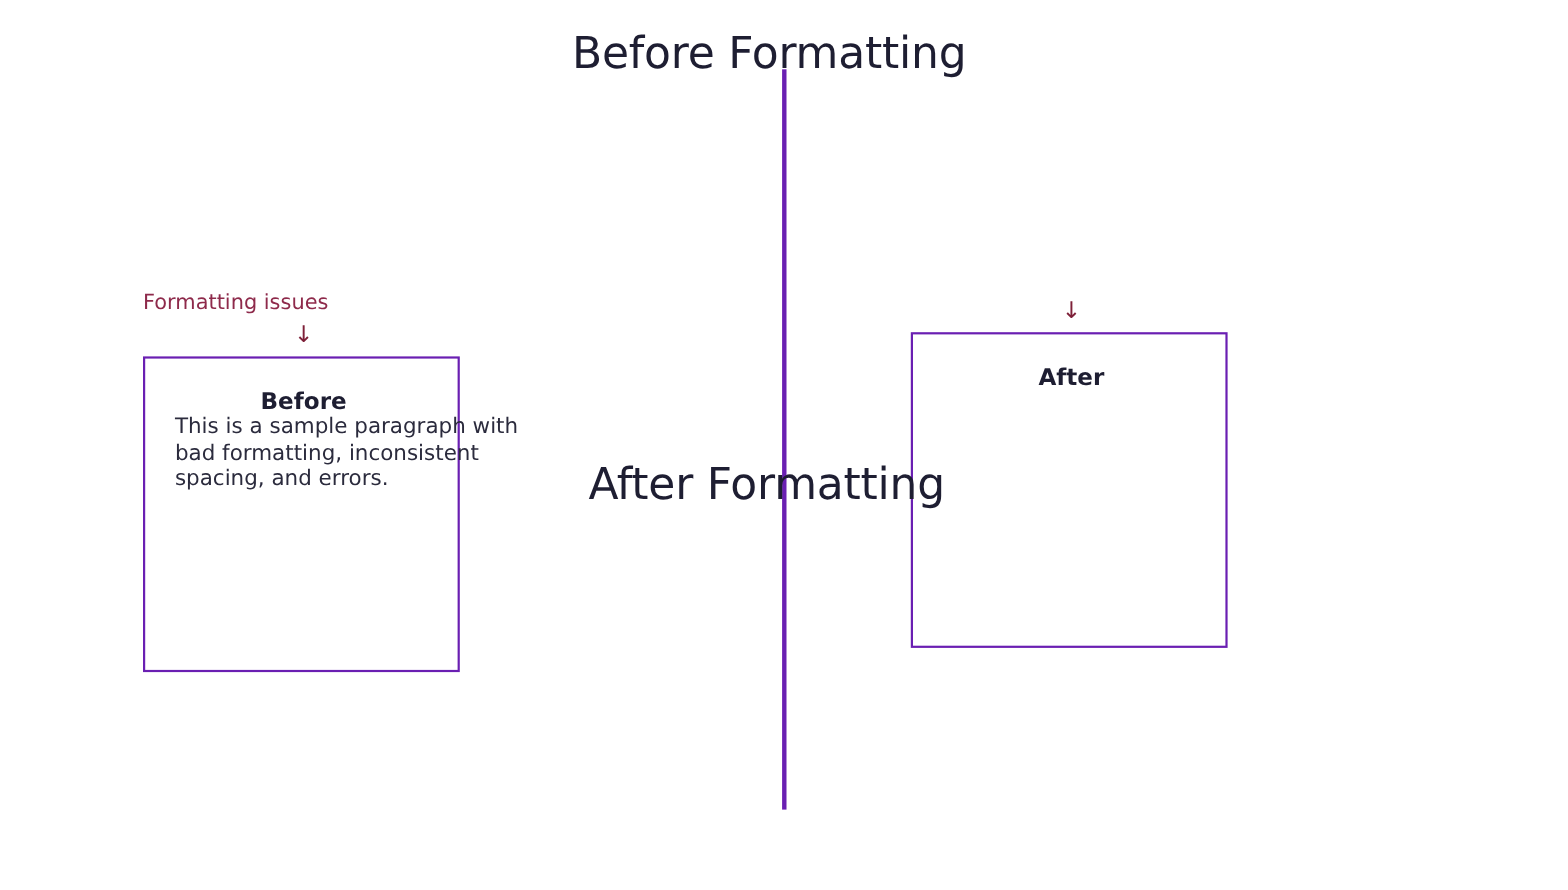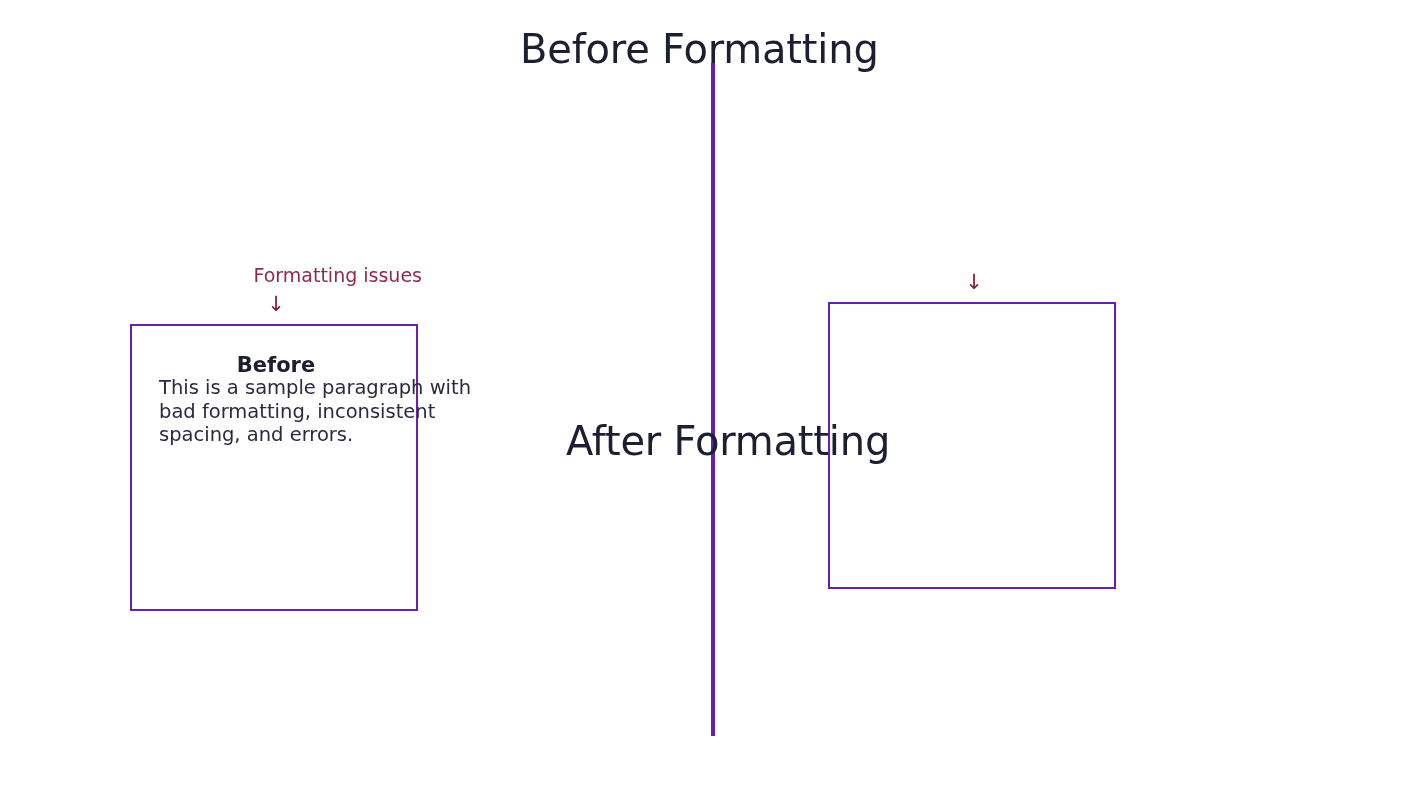--- a/index.html
+++ b/index.html
@@ -31,21 +31,21 @@
     line-height: 1.0;
     color: #1e1e32;
     white-space: nowrap;
     letter-spacing: -0.2px;
   }
   #title-before {
     left: 520px;
     top: 29px;
   }
   #title-after {
-    left: 566px;
+    left: 535px;
     top: 421px;
     z-index: 6;
     text-align: center;
   }
 
   
   #divider {
     position: absolute;
     left: 711px;
     top: 63px;
@@ -60,21 +60,21 @@
     position: absolute;
     top: 264px;
     width: 292px;
   }
   #panel-left  { left: 130px; }
   #panel-right { left: 828px; }
 
   .annotation {
     font-size: 19px;
     color: #8e2a4b;
-    text-align: right;
+    text-align: left;
     line-height: 1.18;
     white-space: nowrap;
   }
   #panel-right .annotation {
     margin-left: -121px;
     width: 534px;
   }
 
   .annotation-arrow {
     font-size: 21px;
@@ -142,18 +142,19 @@
       <div class="card-body">This is a sample paragraph with bad formatting, inconsistent spacing, and errors.</div>
     </div>
   </div>
 
   <div class="panel" id="panel-right">
 
 
     <div class="annotation-arrow">↓</div>
 
     <div class="card">
+      <div class="card-heading">After</div>
     </div>
   </div>
 
   <div class="slide-title" id="title-after">After Formatting</div>
 
 </div>
 
 </body></html>

